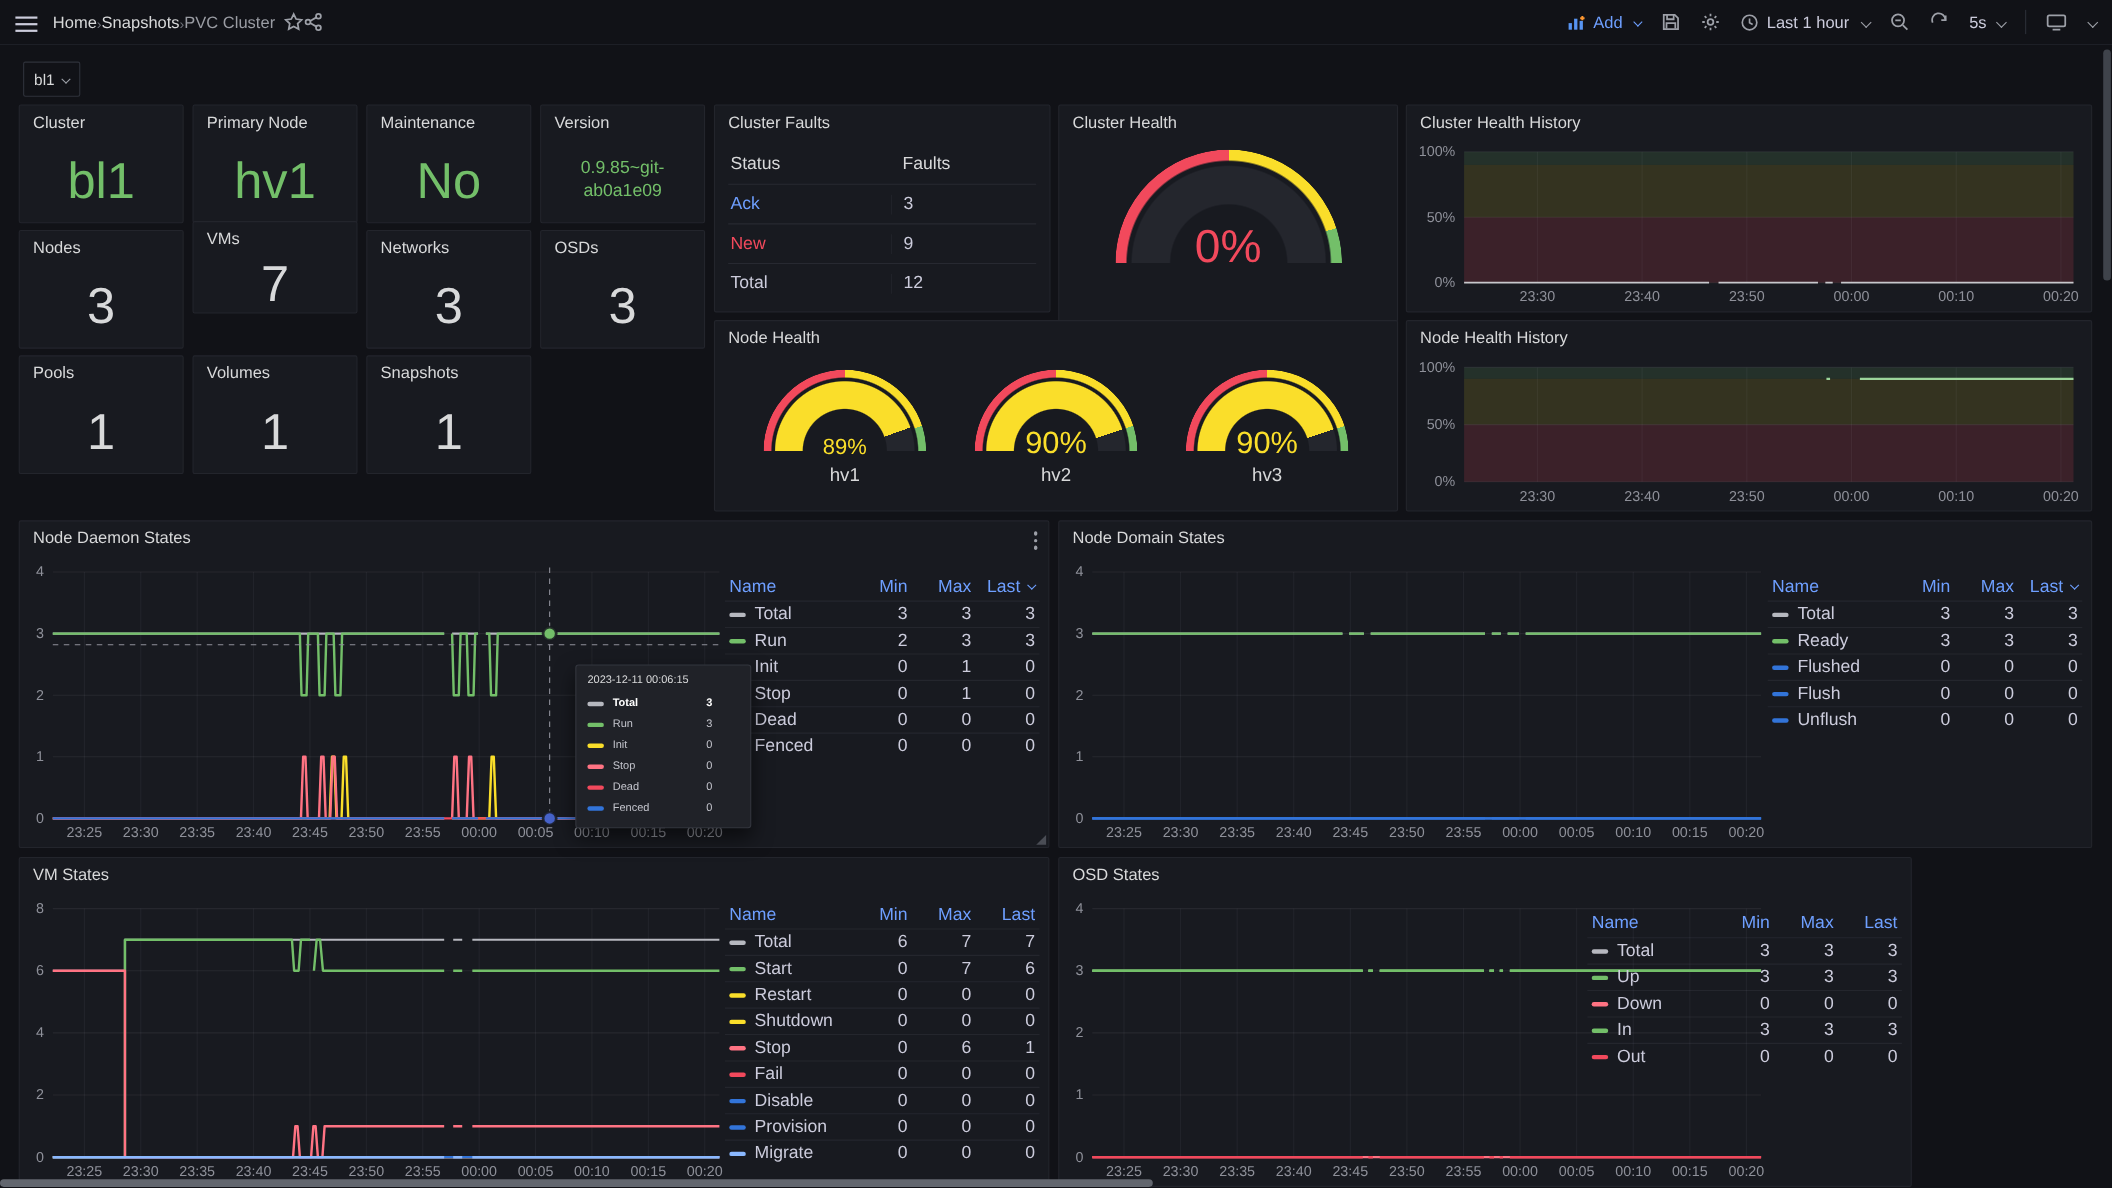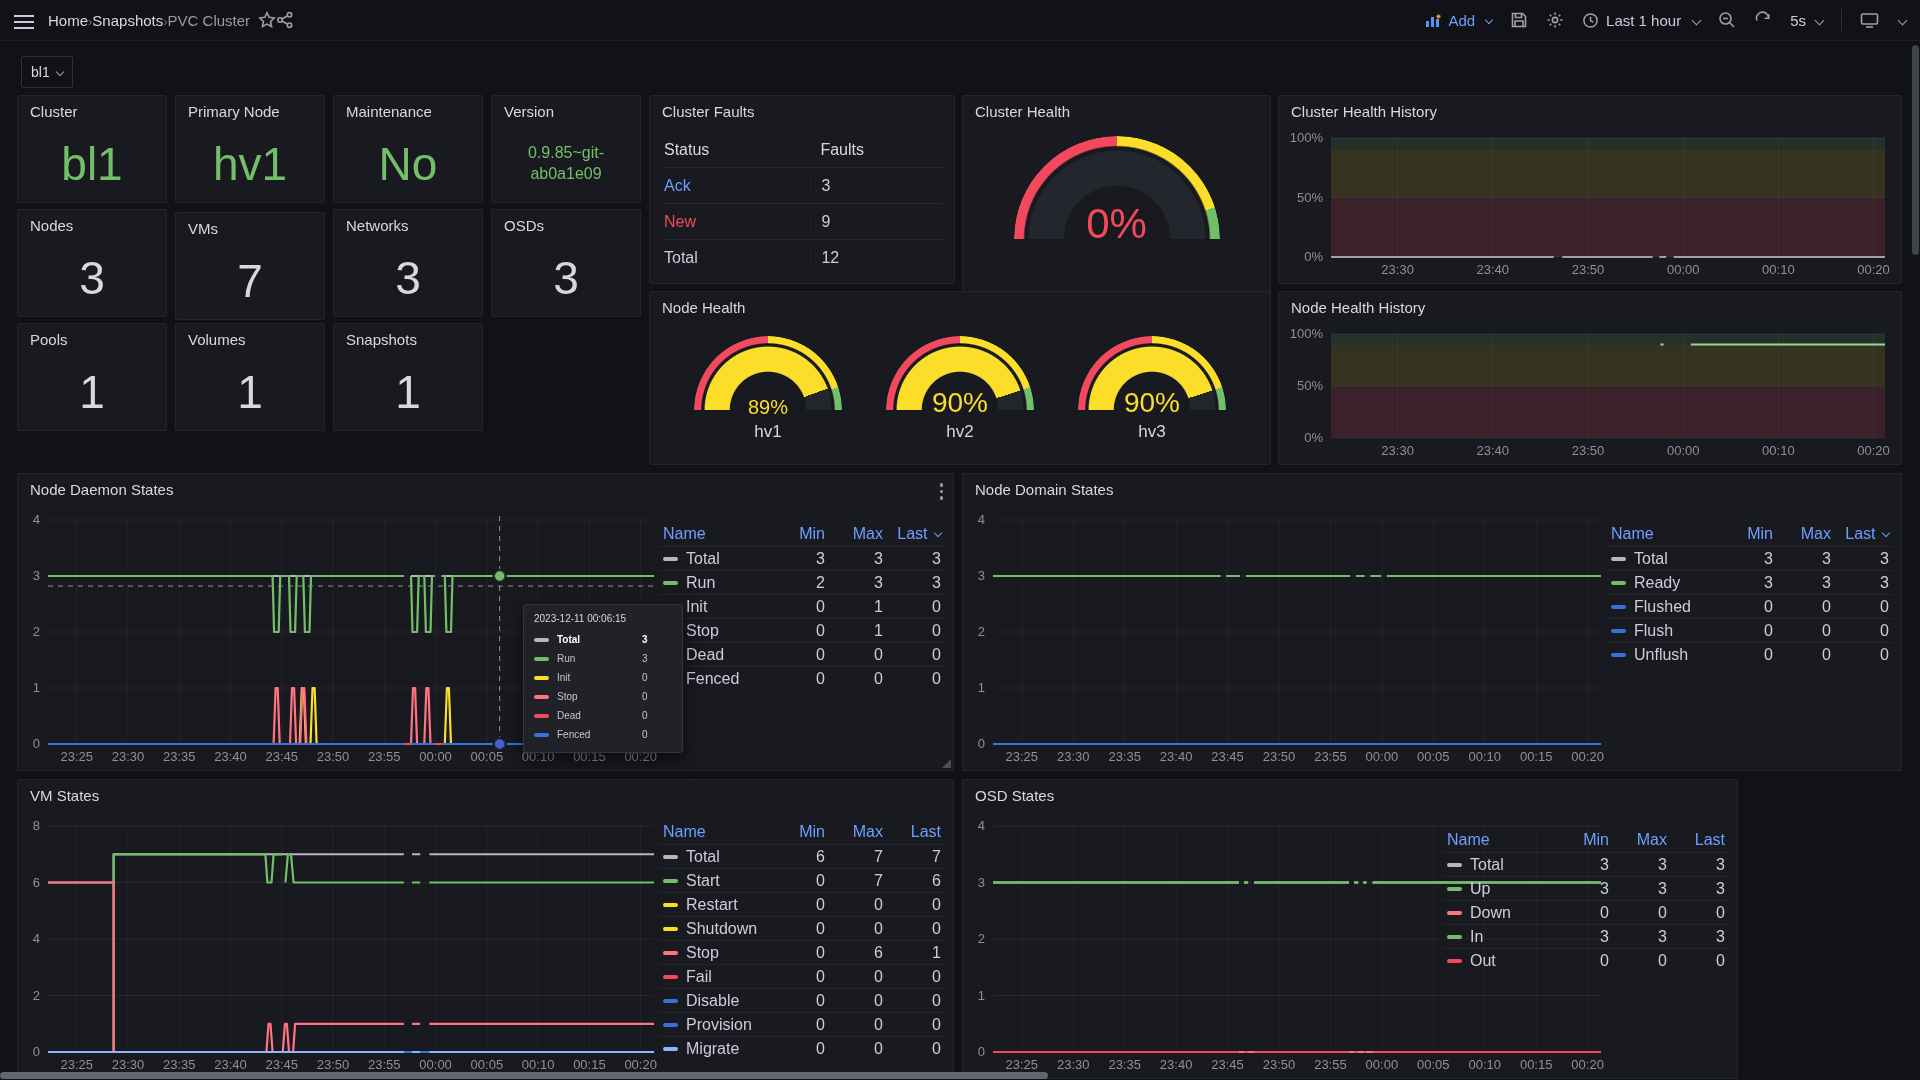--- a/index.html
+++ b/index.html
@@ -195,21 +195,21 @@
     <div class="statv big green">No</div>
   </div>
   <div class="panel" style="left:491px;top:95px;width:150px;height:108px">
     <div class="ptitle">Version</div>
     <div class="statv small green">0.9.85~git-ab0a1e09</div>
   </div>
   <div class="panel" style="left:17px;top:209px;width:150px;height:108px">
     <div class="ptitle">Nodes</div>
     <div class="statv big white">3</div>
   </div>
-  <div class="panel" style="left:175px;top:212px;width:150px;height:108px">
+  <div class="panel" style="left:175px;top:201px;width:150px;height:84px">
     <div class="ptitle">VMs</div>
     <div class="statv big white">7</div>
   </div>
   <div class="panel" style="left:333px;top:209px;width:150px;height:108px">
     <div class="ptitle">Networks</div>
     <div class="statv big white">3</div>
   </div>
   <div class="panel" style="left:491px;top:209px;width:150px;height:108px">
     <div class="ptitle">OSDs</div>
     <div class="statv big white">3</div>

